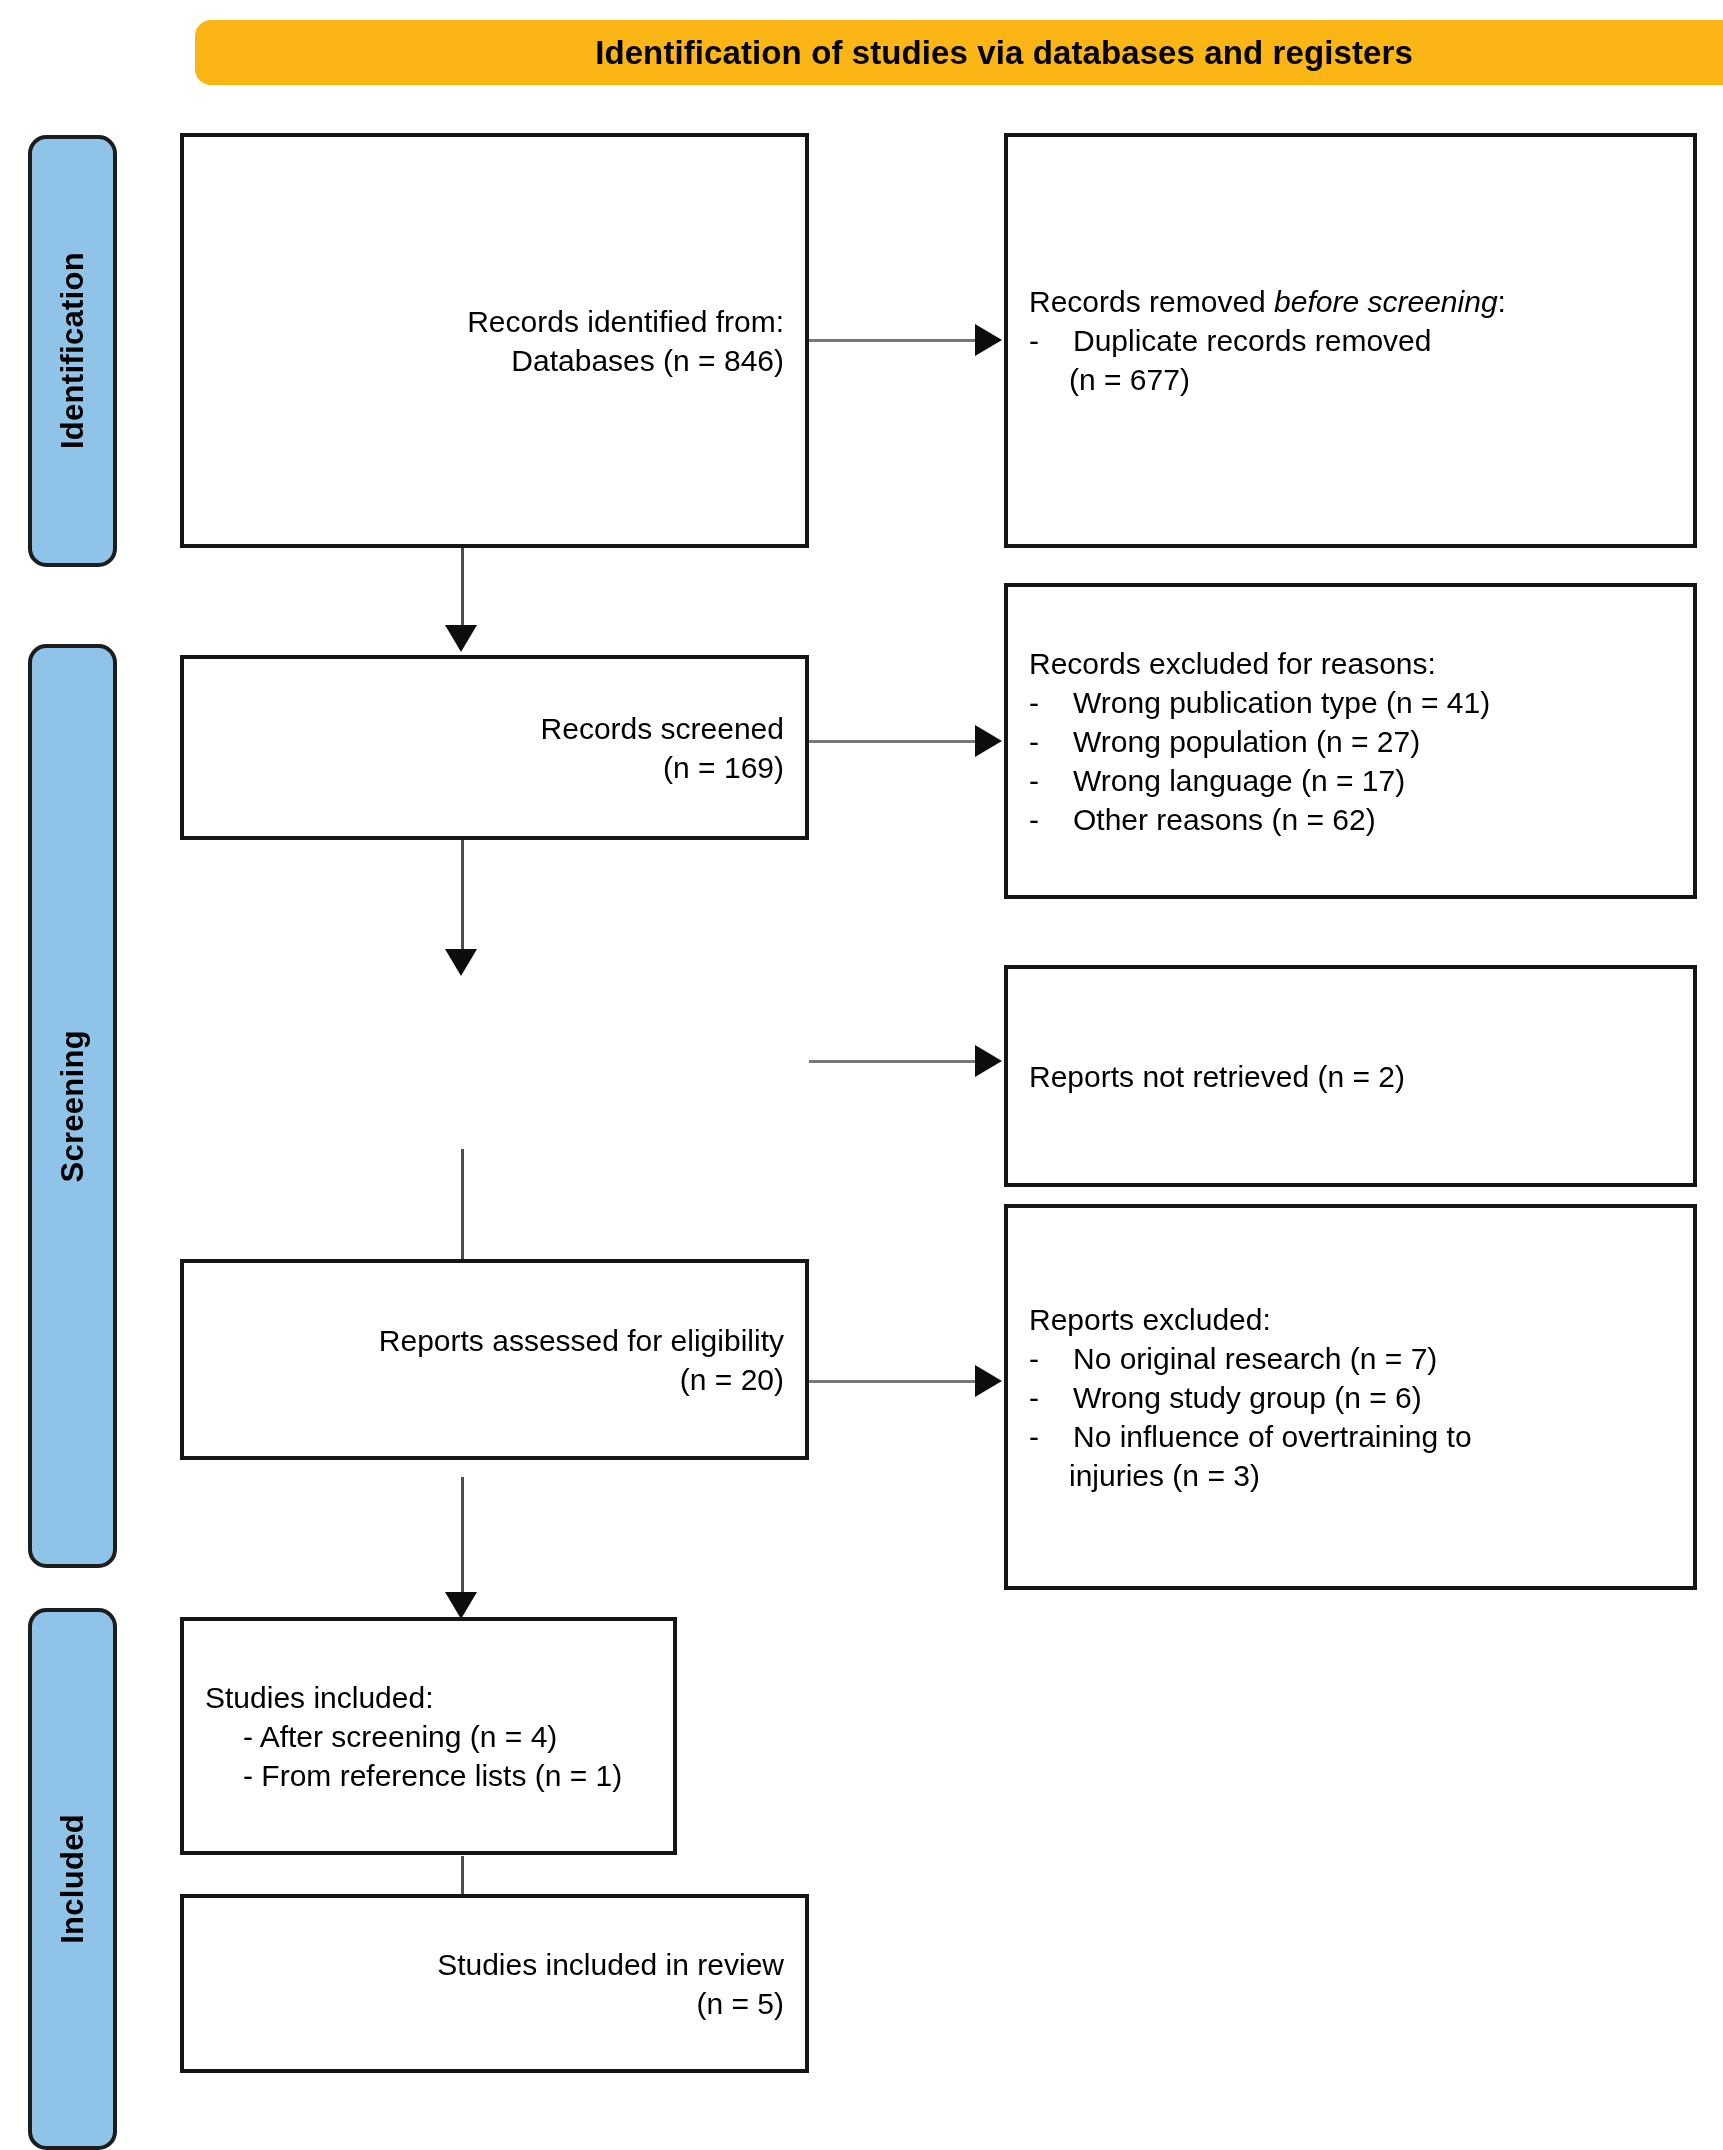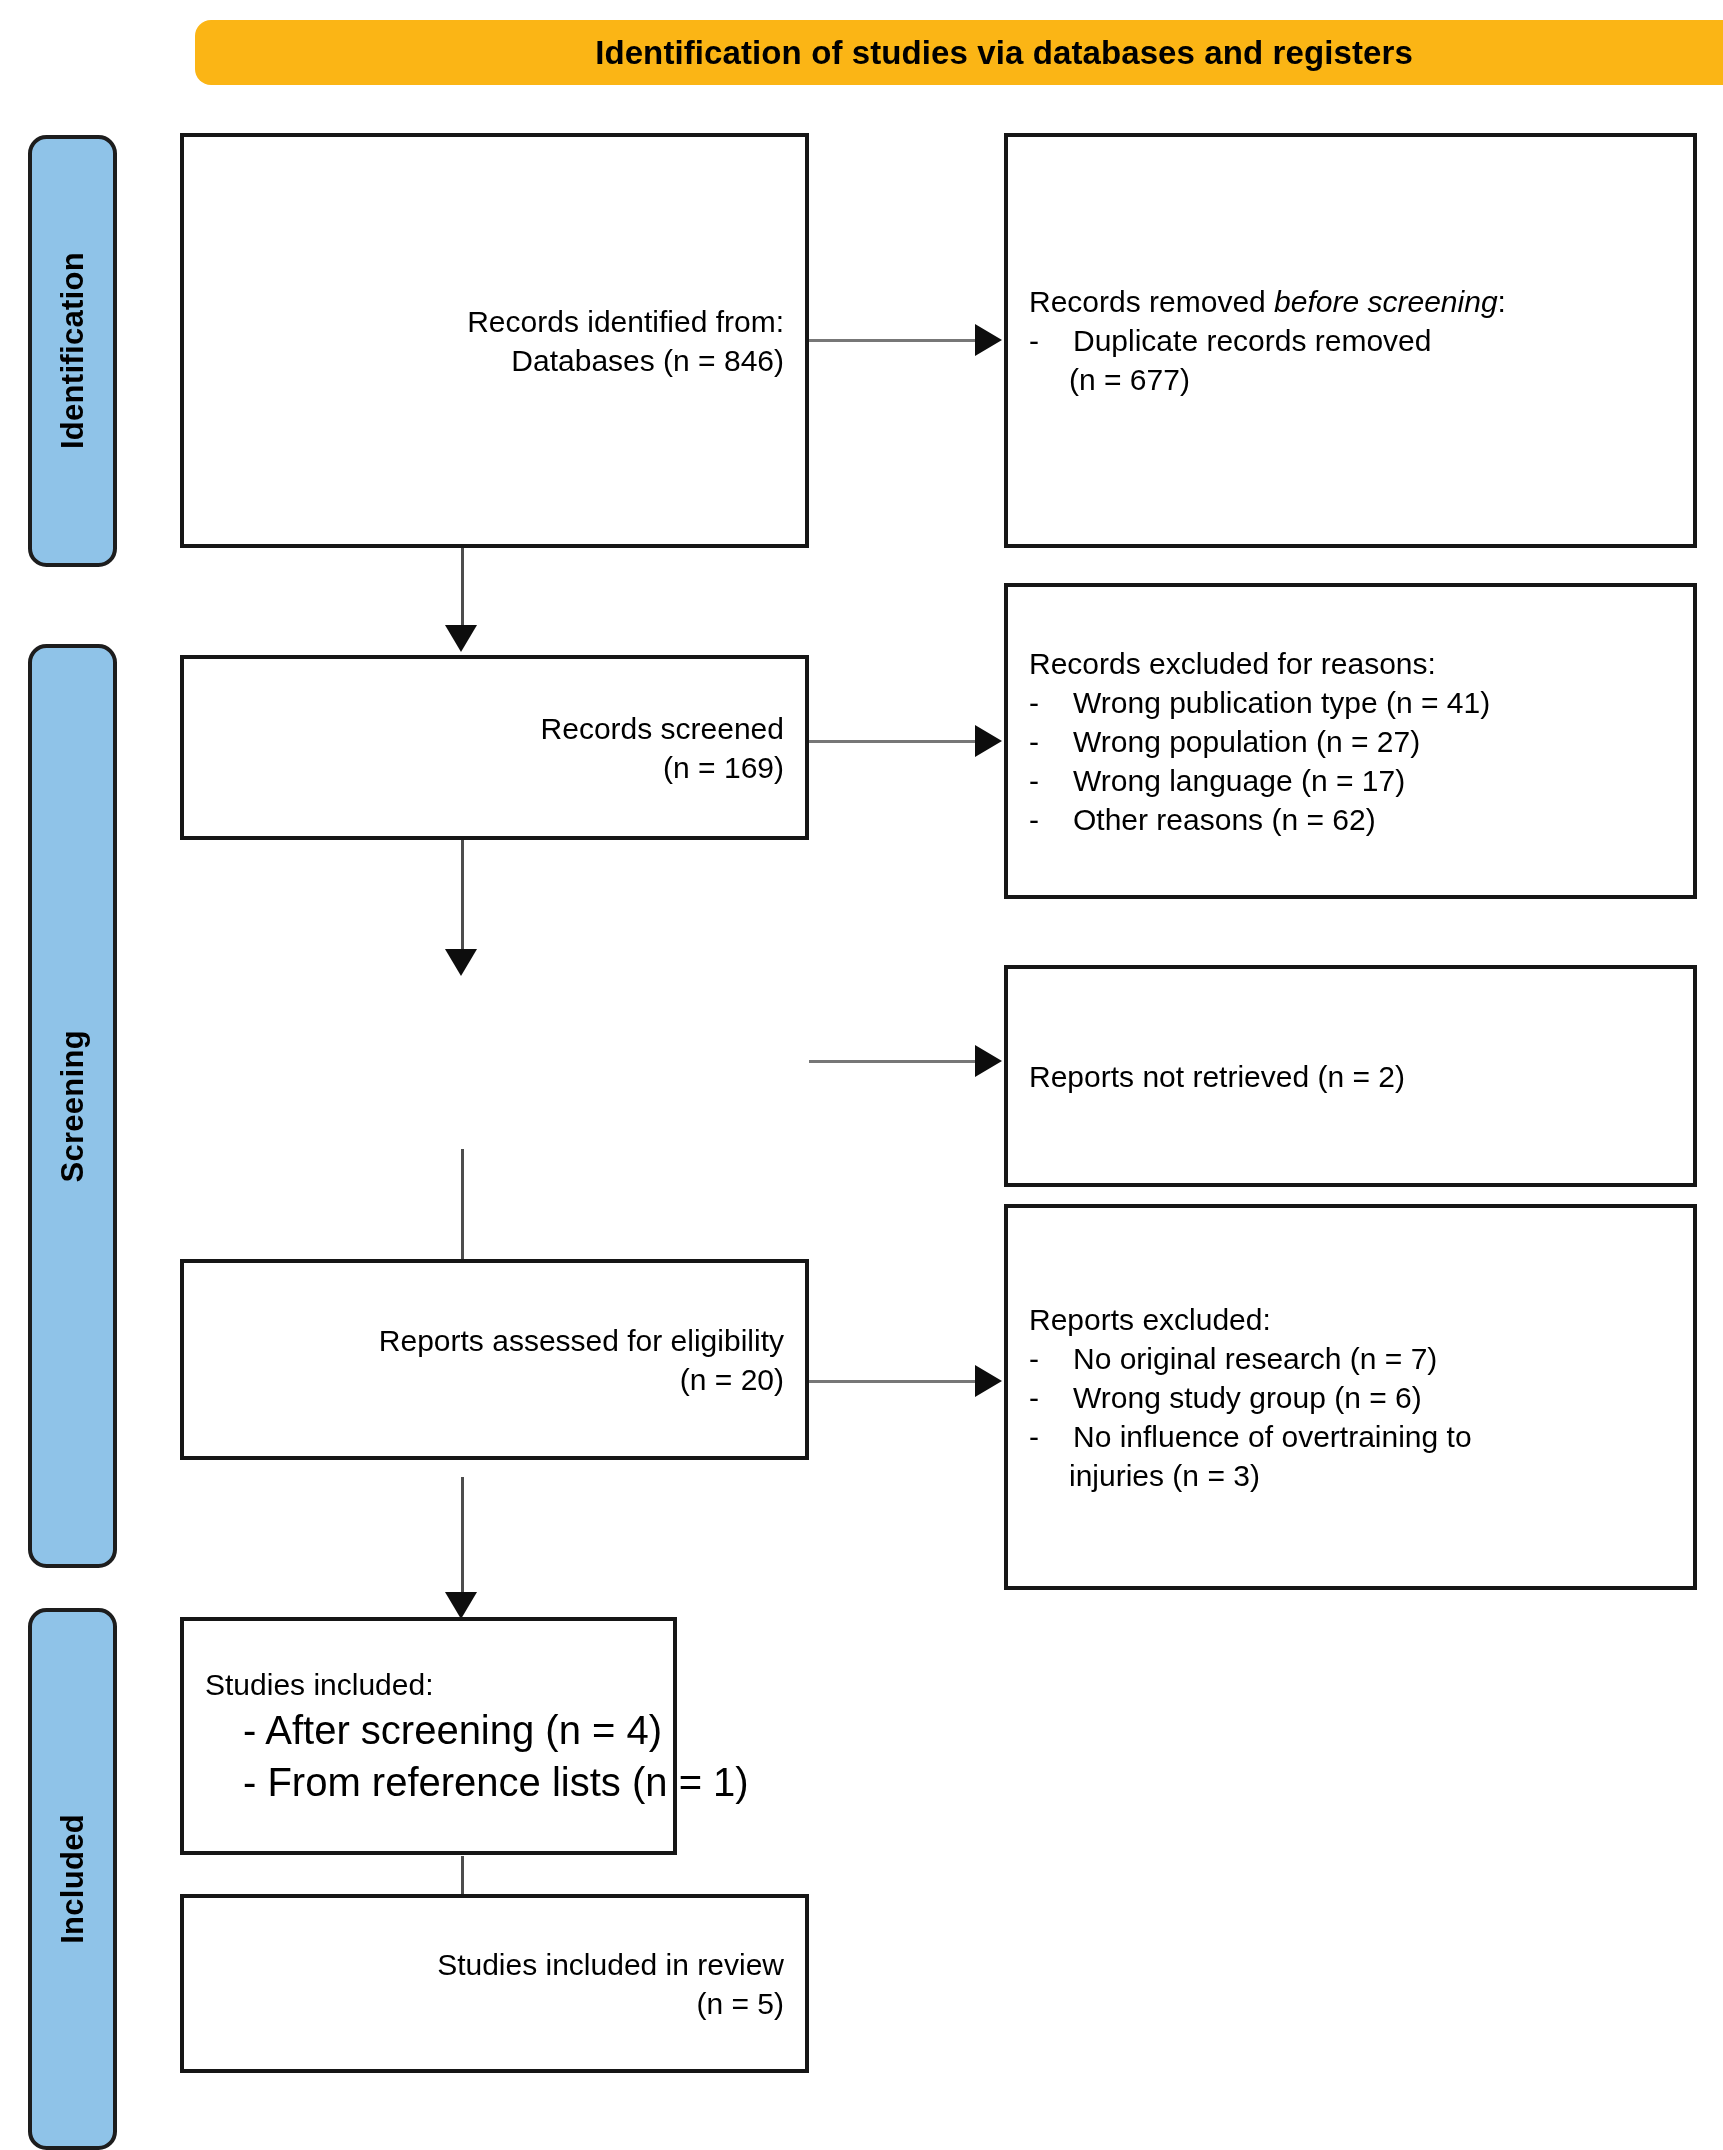--- a/index.html
+++ b/index.html
@@ -90,21 +90,21 @@
   }
   .bullet .dash{
     width:44px;
     flex:0 0 44px;
     text-align:left;
   }
   .bullet .btext{ flex:1 1 auto; }
 
   
   .tight{
-    font-size:40px;
+    font-size:30px;
     line-height:1.30;
     padding-left:38px;
     white-space:pre;
   }
 
   
   .v-line{
     position:absolute;
     width:3.1px;
     background:#4d4d4d;

